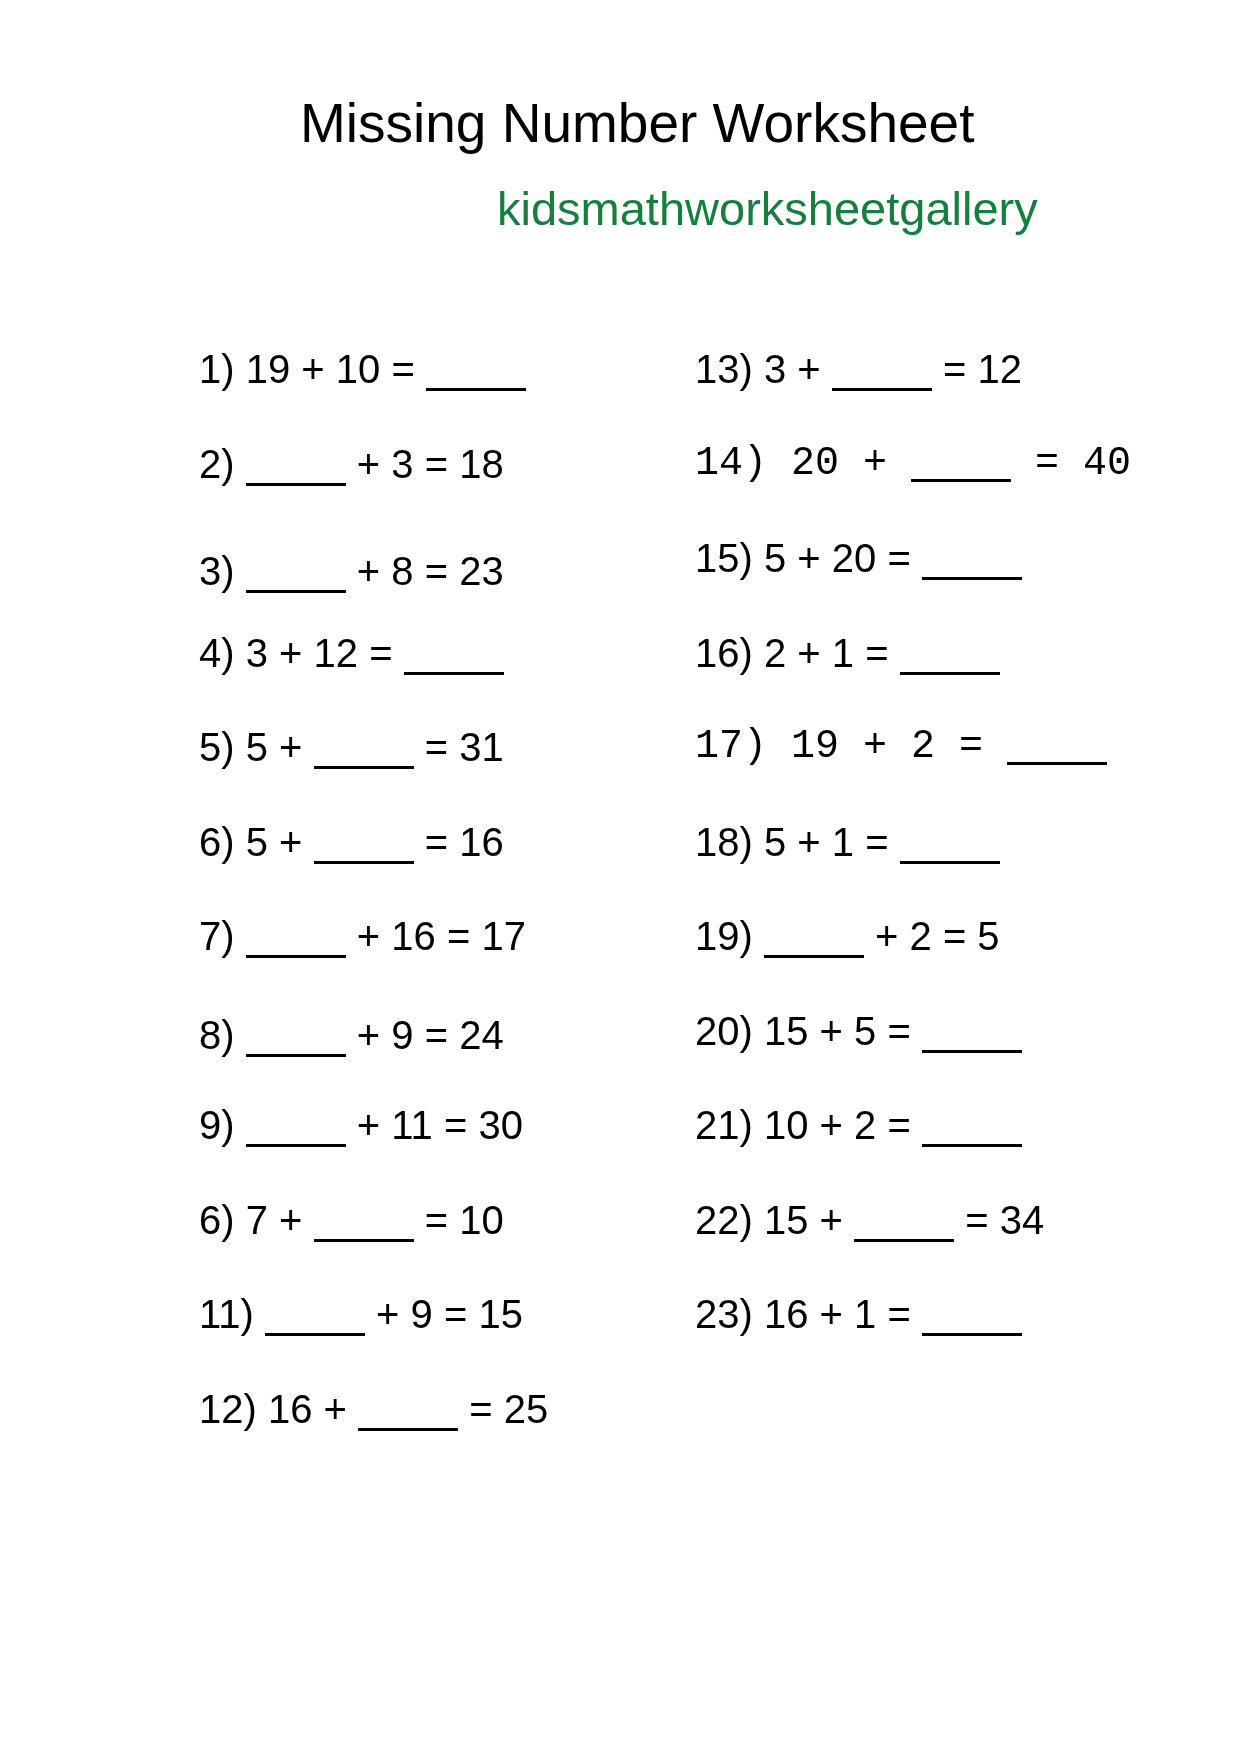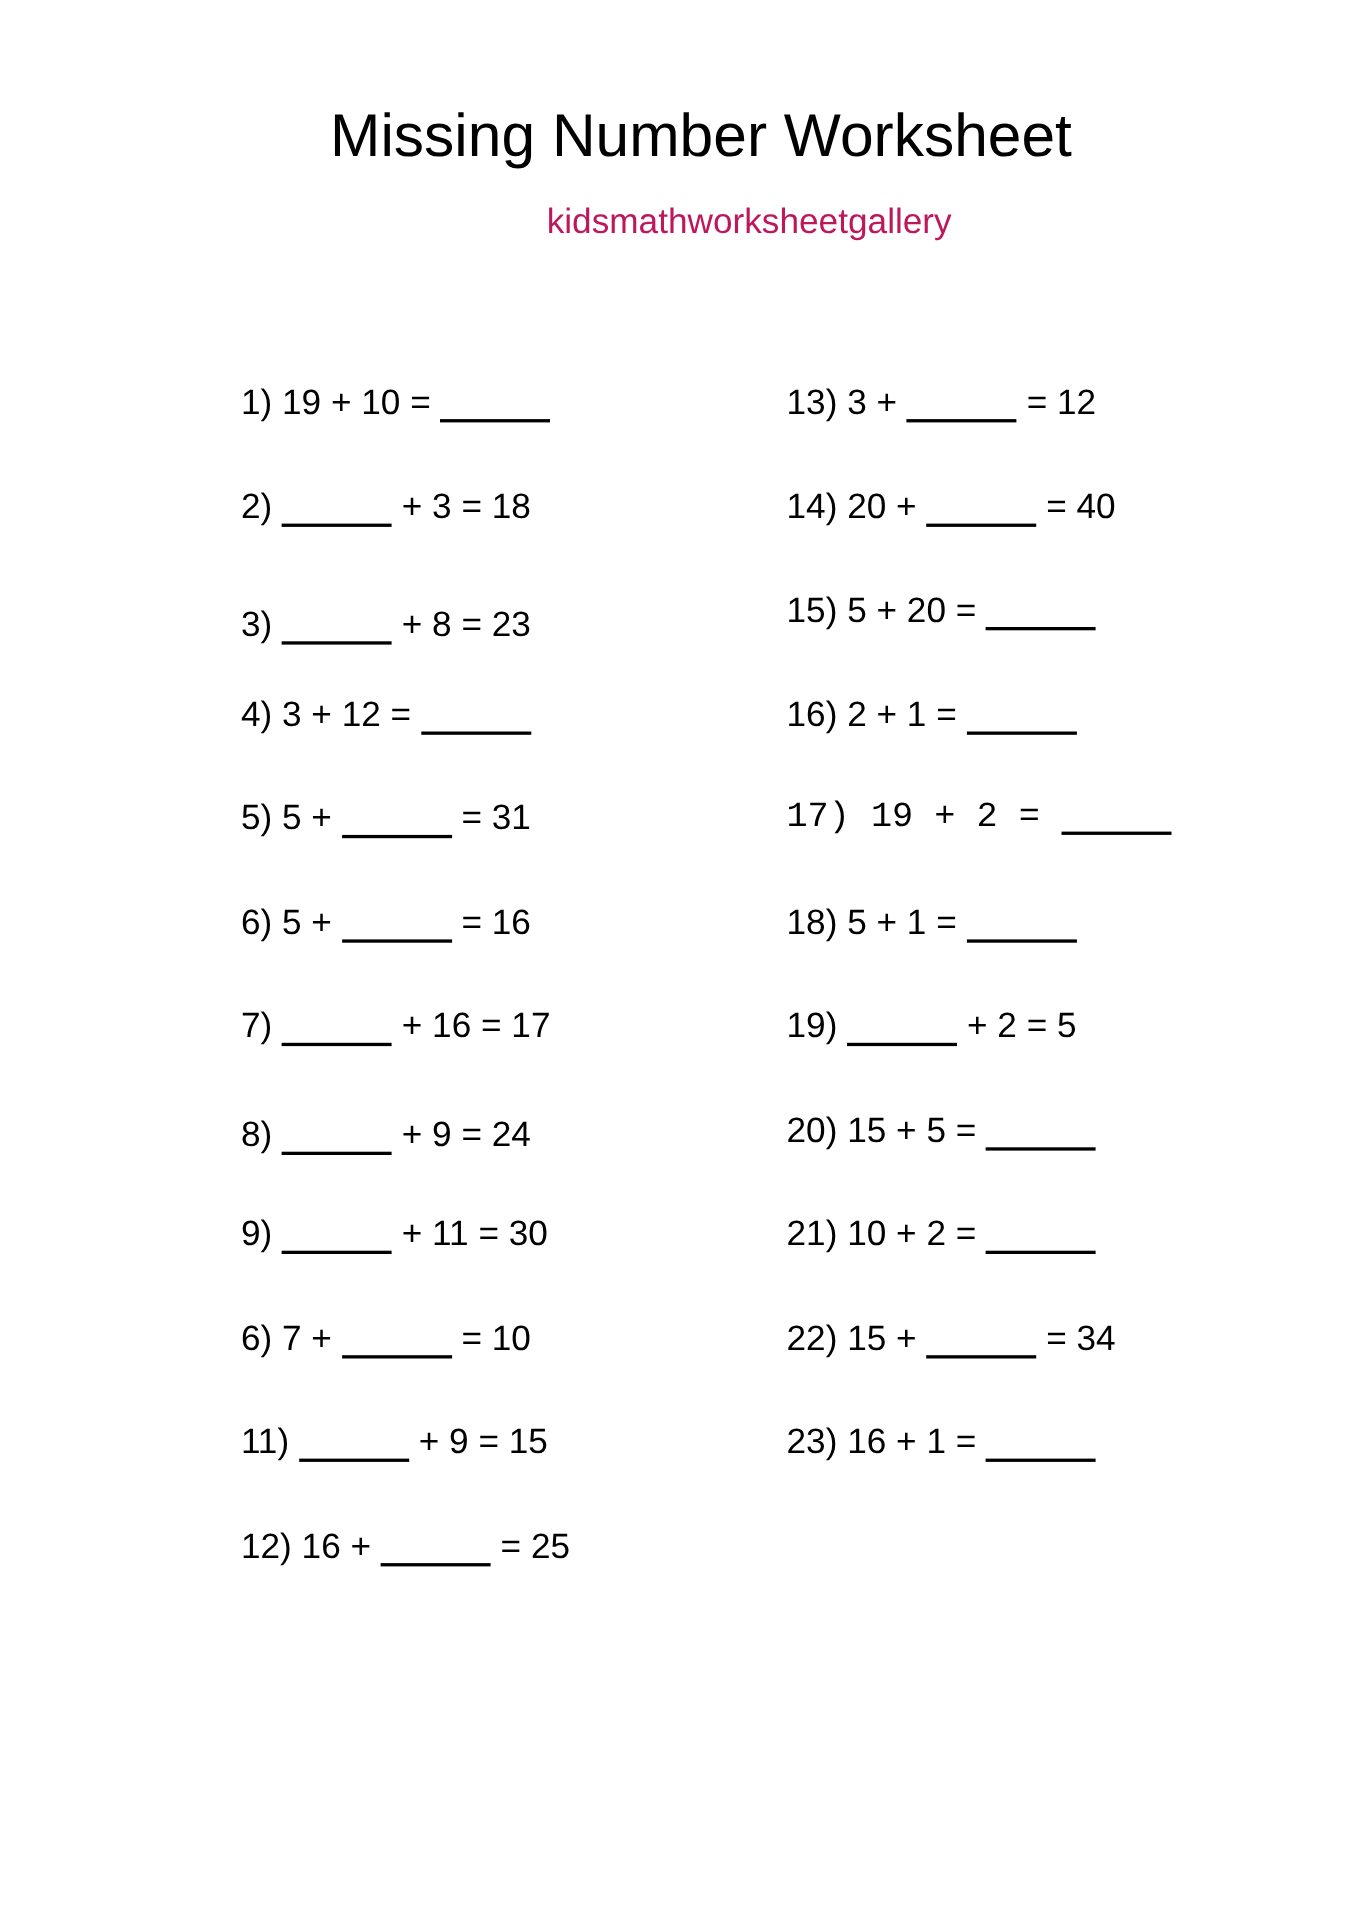--- a/index.html
+++ b/index.html
@@ -29,39 +29,38 @@
       font-size: 55px;
       line-height: 1;
       color: #000000;
       white-space: nowrap;
       letter-spacing: 0px;
     }
     .subtitle {
       position: absolute;
       left: 497px;
       top: 185px;
-      font-size: 32px;
+      font-size: 47px;
       line-height: 1;
-      color: #be185d;
+      color: #15803d;
       white-space: nowrap;
     }
     .column {
       position: absolute;
       top: 349px;
     }
     .col-left { left: 199px; }
     .col-right { left: 695px; }
     .problem {
       position: absolute;
       left: 0;
-      font-size: 32px;
+      font-size: 40px;
       line-height: 1;
       white-space: nowrap;
       color: #000000;
-      margin-left: 20px;
     }
     .blank {
       display: inline-block;
       width: 100px;
       height: 32px;
       border-bottom: 3px solid #000000;
       vertical-align: -8px;
       box-sizing: border-box;
     }
   </style>
@@ -81,21 +80,21 @@
       <div class="problem" style="top: 472.5px;"><span>6)</span> <span>5 +</span> <span class="blank"></span> <span>= 16</span> </div>
       <div class="problem" style="top: 567px;"><span>7)</span> <span class="blank"></span> <span>+ 16 = 17</span> </div>
       <div class="problem" style="top: 666px;"><span>8)</span> <span class="blank"></span> <span>+ 9 = 24</span> </div>
       <div class="problem" style="top: 756px;"><span>9)</span> <span class="blank"></span> <span>+ 11 = 30</span> </div>
       <div class="problem" style="top: 850.5px;"><span>6)</span> <span>7 +</span> <span class="blank"></span> <span>= 10</span> </div>
       <div class="problem" style="top: 945px;"><span>11)</span> <span class="blank"></span> <span>+ 9 = 15</span> </div>
       <div class="problem" style="top: 1039.5px;"><span>12)</span> <span>16 +</span> <span class="blank"></span> <span>= 25</span> </div>
     </div>
   <div class="column col-right" id="col-right">
       <div class="problem" style="top: 0px;"><span>13)</span> <span>3 +</span> <span class="blank"></span> <span>= 12</span> </div>
-      <div class="problem" style="top: 94.5px;"><span>14)</span> <span>20 +</span> <span class="blank"></span> <span>= 40</span> </div>
+      <div class="problem" style="top: 94.5px; font-family: Liberation Mono, monospace;"><span>14)</span> <span>20 +</span> <span class="blank"></span> <span>= 40</span> </div>
       <div class="problem" style="top: 189px;"><span>15)</span> <span>5 + 20 =</span> <span class="blank"></span> </div>
       <div class="problem" style="top: 283.5px;"><span>16)</span> <span>2 + 1 =</span> <span class="blank"></span> </div>
       <div class="problem" style="top: 378px; font-family: Liberation Mono, monospace;"><span>17)</span> <span>19 + 2 =</span> <span class="blank"></span> </div>
       <div class="problem" style="top: 472.5px;"><span>18)</span> <span>5 + 1 =</span> <span class="blank"></span> </div>
       <div class="problem" style="top: 567px;"><span>19)</span> <span class="blank"></span> <span>+ 2 = 5</span> </div>
       <div class="problem" style="top: 661.5px;"><span>20)</span> <span>15 + 5 =</span> <span class="blank"></span> </div>
       <div class="problem" style="top: 756px;"><span>21)</span> <span>10 + 2 =</span> <span class="blank"></span> </div>
       <div class="problem" style="top: 850.5px;"><span>22)</span> <span>15 +</span> <span class="blank"></span> <span>= 34</span> </div>
       <div class="problem" style="top: 945px;"><span>23)</span> <span>16 + 1 =</span> <span class="blank"></span> </div>
     </div>

